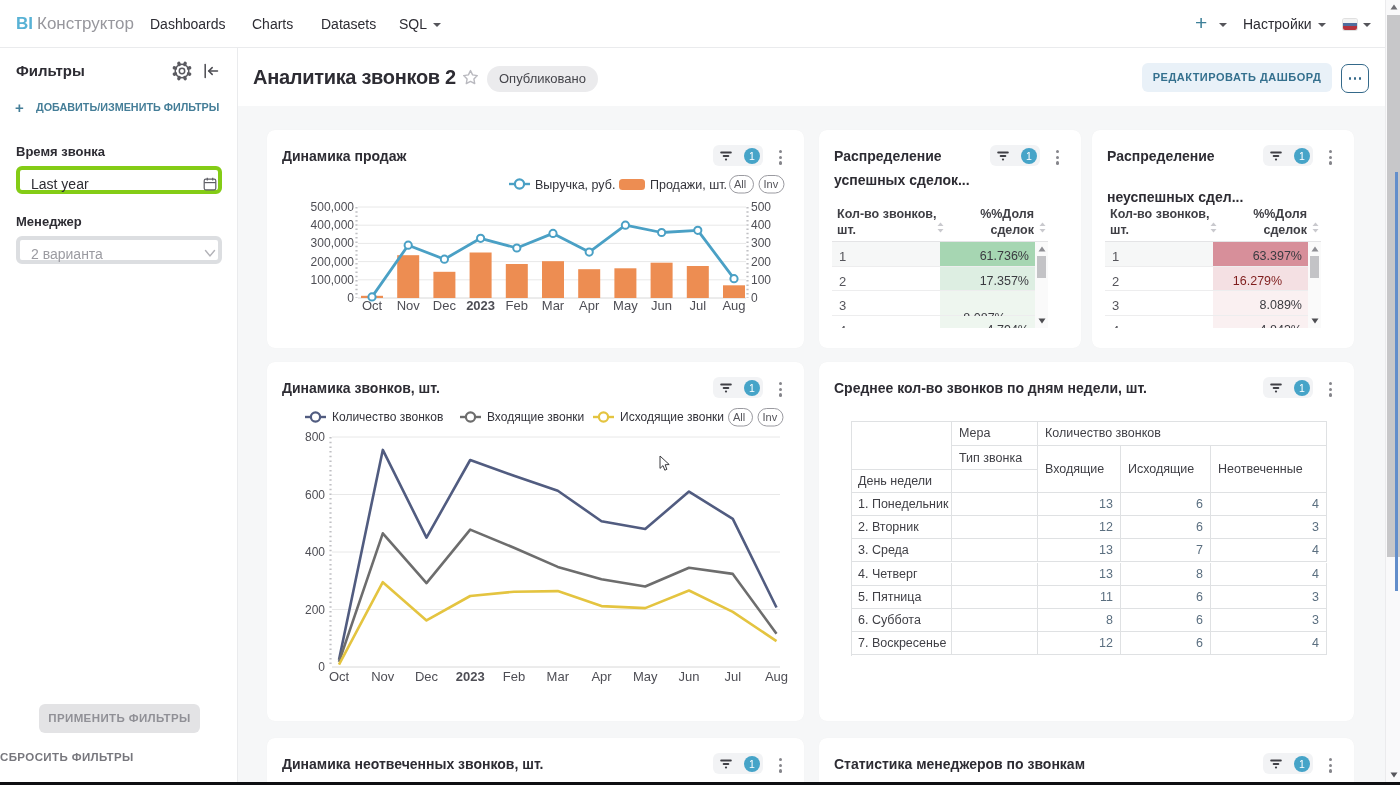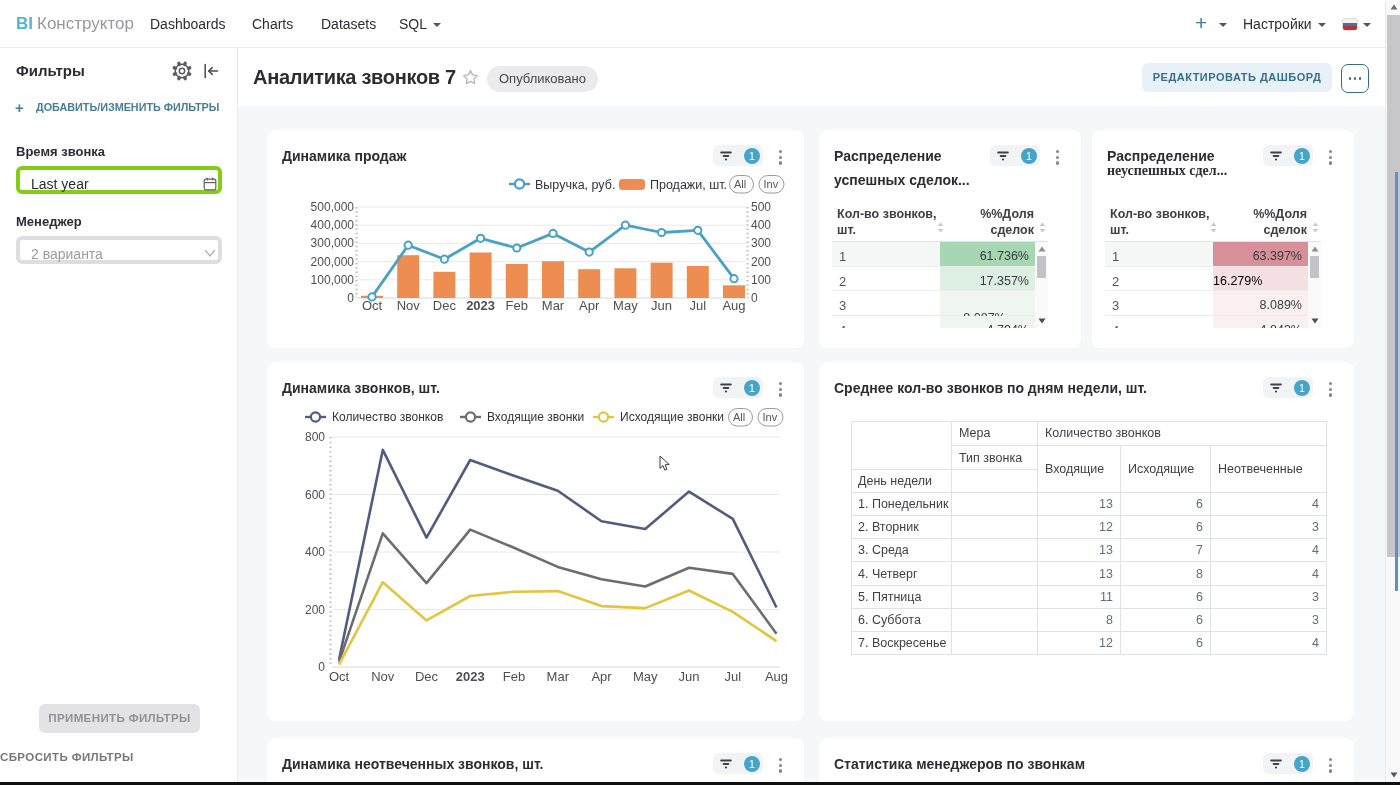--- a/index.html
+++ b/index.html
@@ -75,21 +75,21 @@
    <svg class="abs" style="left:184px;top:9px;" width="12" height="9" viewBox="0 0 12 9" fill="none" stroke="#b3b3b8" stroke-width="1.4" stroke-linecap="round">
      <path d="M1.5 1.5 L6 7 L10.5 1.5"></path>
    </svg>
  </div>
  <div class="abs" style="left:39px;top:656px;width:161px;height:29px;background:#e3e3e5;border-radius:6px;text-align:center;line-height:29px;font-size:11.5px;font-weight:bold;letter-spacing:0.4px;color:#909096;">ПРИМЕНИТЬ ФИЛЬТРЫ</div>
  <div class="abs" style="left:0;top:703px;width:238px;font-size:11.5px;font-weight:bold;letter-spacing:0.4px;color:#77777d;">СБРОСИТЬ ФИЛЬТРЫ</div>
 </div>
 
 <div id="main">
 <div id="hstrip">
- <div class="abs" style="left:15px;top:18px;font-size:20px;letter-spacing:-0.3px;font-weight:bold;color:#2d2c33;">Аналитика звонков 7</div>
+ <div class="abs" style="left:15px;top:18px;font-size:20px;letter-spacing:-0.3px;font-weight:bold;color:#2d2c33;">Аналитика звонков 2</div>
  <svg class="abs" style="left:224px;top:21px;" width="17" height="17" viewBox="0 0 17 17" fill="none" stroke="#b9b9bf" stroke-width="1.4" stroke-linejoin="round">
   <path d="M8.5 1.6 L10.6 5.9 L15.3 6.6 L11.9 9.9 L12.7 14.6 L8.5 12.4 L4.3 14.6 L5.1 9.9 L1.7 6.6 L6.4 5.9 Z"></path>
  </svg>
  <div class="abs" style="left:249px;top:18px;height:26px;padding:0 12px;border-radius:13px;background:#ebebed;font-size:13px;color:#45454b;line-height:26px;">Опубликовано</div>
  <div class="abs" style="left:904px;top:15px;width:190px;height:29px;background:#e9f1f8;border-radius:6px;text-align:center;line-height:29px;font-size:11px;font-weight:bold;letter-spacing:0.5px;color:#34708e;">РЕДАКТИРОВАТЬ ДАШБОРД</div>
  <div class="abs" style="left:1103px;top:16px;width:28px;height:29px;background:#fff;border:1px solid #34698a;border-radius:7px;">
    <div style="position:absolute;left:0;top:0;width:26px;height:27px;display:flex;align-items:center;justify-content:center;gap:2.2px;">
           <b style="width:2.7px;height:2.7px;border-radius:50%;background:#34698a;"></b>
           <b style="width:2.7px;height:2.7px;border-radius:50%;background:#34698a;"></b>
           <b style="width:2.7px;height:2.7px;border-radius:50%;background:#34698a;"></b>
@@ -236,21 +236,21 @@
           </svg>
  <div style="position:absolute;left:2px;top:14px;width:9px;height:22px;background:#c3c3c6;"></div>
  <svg style="position:absolute;left:2.5px;top:76px;" width="8" height="6" viewBox="0 0 8 6">
             <path d="M4 5.5 L7.5 0.5 H0.5 Z" fill="#4e4e52"></path>
           </svg>
 </div>
 </div>
     </div>
 <div class="card" style="left:854px;top:82px;width:262px;height:218px;">
  <div class="ctitle" style="top:17px;">Распределение</div>
- <div class="ctitle" style="top:32px;font-family:Liberation Serif, serif;">неуспешных сдел...</div>
+ <div class="ctitle" style="top:58px;">неуспешных сдел...</div>
  <div class="pill" style="left:171px;top:15px;">
    <svg style="position:absolute;left:6px;top:4.5px;" width="14" height="12" viewBox="0 0 14 12">
     <rect x="1.2" y="1.6" width="11.6" height="2" rx="1" fill="#404046"></rect>
     <rect x="3.7" y="5.1" width="6.6" height="2" rx="1" fill="#404046"></rect>
     <rect x="5.9" y="8.6" width="2.2" height="2" rx="1" fill="#404046"></rect>
    </svg>
    <div style="position:absolute;right:3px;top:2.5px;width:16px;height:16px;border-radius:50%;background:#46a4c8;color:#fff;font-size:10.5px;text-align:center;line-height:16px;">1</div>
  </div>
  <div class="dots" style="left:237px;top:20px;">
         <i></i>
@@ -271,21 +271,21 @@
 <div style="position:absolute;left:0;top:0px;width:216px;height:24.5px;border-bottom:1px solid #ededee;">
  <div style="position:absolute;left:0;top:0;width:108px;height:23.5px;background:#f6f7f7;"></div>
  <div style="position:absolute;left:108px;top:0;width:95px;height:23.5px;background:#d78f9a;"></div>
  <div style="position:absolute;left:7px;top:7px;font-size:13px;color:#55555b;">1</div>
  <div style="position:absolute;left:108px;top:7px;width:89px;text-align:right;font-size:12.5px;color:#3b3b41;">63.397%</div>
 </div>
 <div style="position:absolute;left:0;top:24.5px;width:216px;height:24.5px;border-bottom:1px solid #ededee;">
  <div style="position:absolute;left:0;top:0;width:108px;height:23.5px;background:#fff;"></div>
  <div style="position:absolute;left:108px;top:0;width:95px;height:23.5px;background:#f4e0e3;"></div>
  <div style="position:absolute;left:7px;top:7px;font-size:13px;color:#55555b;">2</div>
- <div style="position:absolute;left:108px;top:7px;width:89px;text-align:left;font-size:12.5px;color:#000000;">16.279%</div>
+ <div style="position:absolute;left:108px;top:7px;width:89px;text-align:center;font-size:12.5px;color:#7f1d1d;">16.279%</div>
 </div>
 <div style="position:absolute;left:0;top:49.0px;width:216px;height:24.5px;border-bottom:1px solid #ededee;">
  <div style="position:absolute;left:0;top:0;width:108px;height:23.5px;background:#fff;"></div>
  <div style="position:absolute;left:108px;top:0;width:95px;height:23.5px;background:#faf0f1;"></div>
  <div style="position:absolute;left:7px;top:7px;font-size:13px;color:#55555b;">3</div>
  <div style="position:absolute;left:108px;top:7px;width:89px;text-align:right;font-size:12.5px;color:#3b3b41;">8.089%</div>
 </div>
 <div style="position:absolute;left:0;top:73.5px;width:216px;height:24.5px;border-bottom:1px solid #ededee;">
  <div style="position:absolute;left:0;top:0;width:108px;height:23.5px;background:#fff;"></div>
  <div style="position:absolute;left:108px;top:0;width:95px;height:23.5px;background:#faf0f1;"></div>

